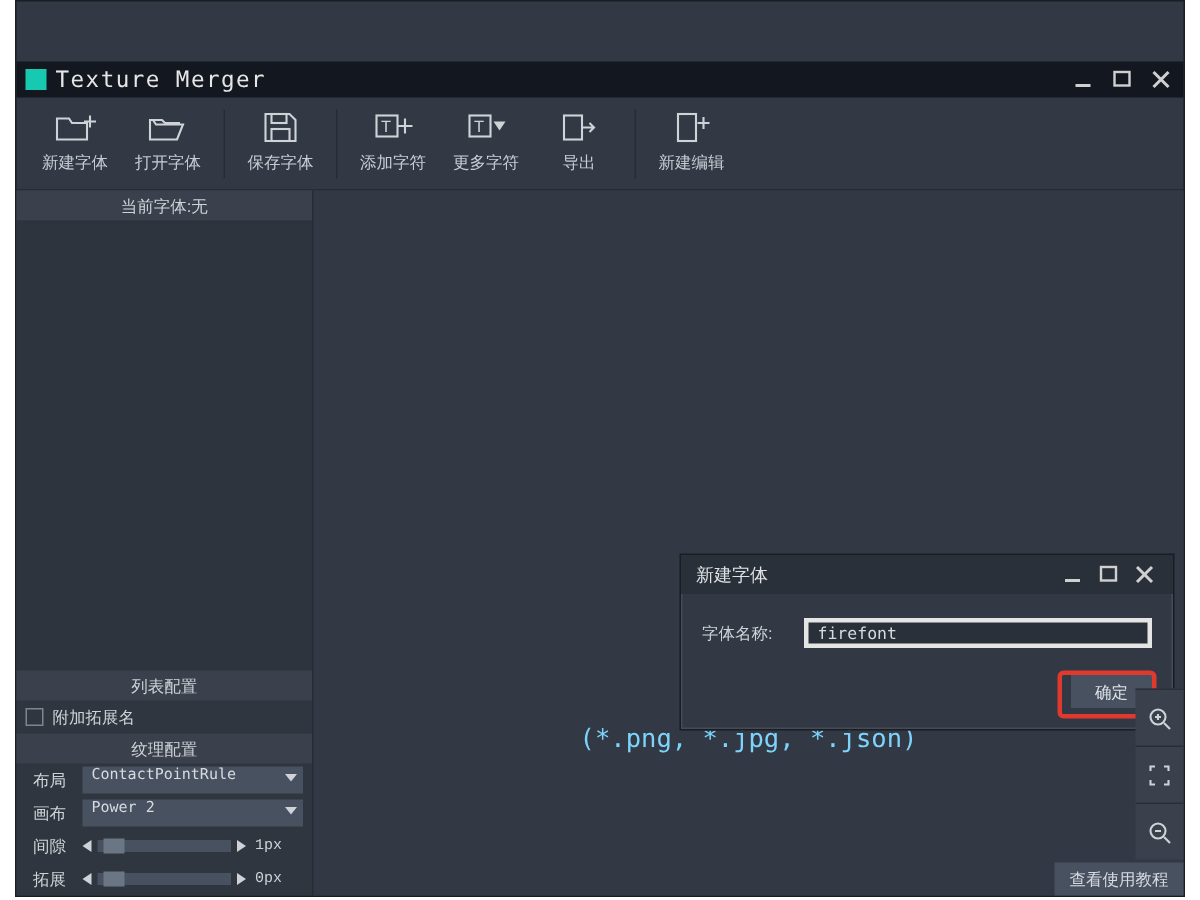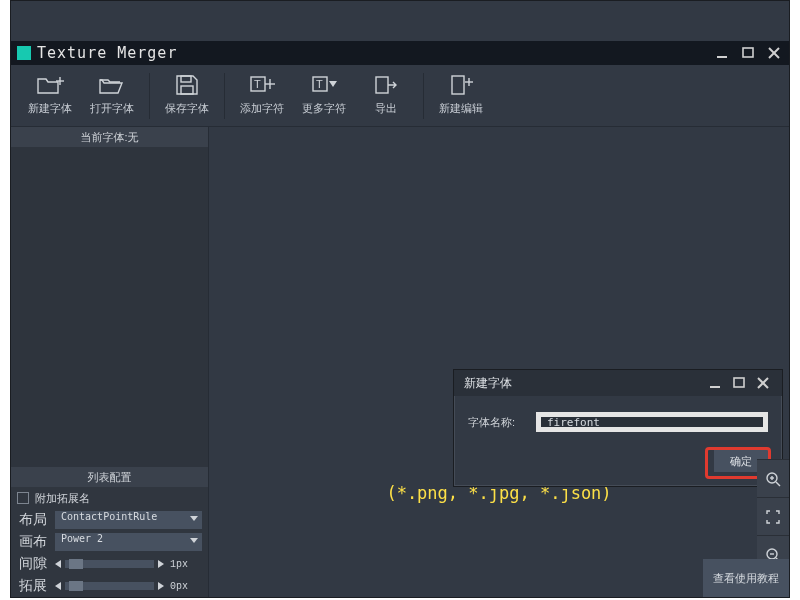--- a/index.html
+++ b/index.html
@@ -71,72 +71,72 @@
   .sel {
     width: 100%; height: 18px; background: #475160; border: none;
     padding: 0 16px 0 6px; font-size: 10px; color: #d7dbe0;
     font-family: monospace;
   }
   .sel-caret {
     position: absolute; right: 4px; top: 5px; width: 0; height: 0;
     border-left: 4px solid transparent; border-right: 4px solid transparent;
     border-top: 5px solid #cfd3d8;
   }
-  .lbl { width: 32px; font-size: 14px; text-align: center; }
+  .lbl { width: 32px; font-size: 11px; text-align: center; }
   .slider {
     flex: 1; display: flex; align-items: center; gap: 4px;
   }
   .arrow { width: 0; height: 0; cursor: pointer; }
   .arrow.left { border-top:4px solid transparent; border-bottom:4px solid transparent; border-right:6px solid #cfd3d8; }
   .arrow.right { border-top:4px solid transparent; border-bottom:4px solid transparent; border-left:6px solid #cfd3d8; }
   .track { flex:1; height: 8px; background: #475160; position: relative; }
   .thumb { position:absolute; left:4px; top:-1px; width:14px; height:10px; background:#6b7685; }
   .valtxt { width: 32px; font-size: 10px; font-family: Liberation Mono, monospace; text-align: left; }
 
   
   .canvas {
     flex: 1; position: relative; background: #323944;
   }
   .hint {
     position: absolute; left: 50%; top: 356px; transform: translateX(-50%);
-    color: #fde047; font-size: 17px; font-family: monospace; white-space: nowrap;
+    color: #7dd3fc; font-size: 17px; font-family: monospace; white-space: nowrap;
   }
 
   
   .rtools {
     position: absolute; right: 0; bottom: 24px; width: 32px;
     background: #3a414c; display: flex; flex-direction: column;
   }
   .rtool {
     width: 32px; height: 38px; display:flex; align-items:center; justify-content:center;
     border-top: 1px solid #2a2f37; cursor: pointer; color:#cfd3d8;
   }
   .rtool svg { width:16px; height:16px; stroke:#cfd3d8; fill:none; stroke-width:1.4; }
 
   .footerbtn {
-    position:absolute; right:0; bottom:0; height:38px; padding:0 10px;
+    position:absolute; right:0; bottom:0; height:22px; padding:0 10px;
     background:#475160; color:#d7dbe0; font-size:11px; display:flex; align-items:center;
     cursor:pointer;
   }
 
   
   .dialog {
     position: absolute; left: 244px; top: 242px; width: 330px;
     background: #323944; border: 1px solid #1a1d22; box-shadow: 0 0 0 1px #454c57 inset;
   }
   .dlg-title {
     height: 26px; background: #2a3039; display:flex; align-items:center;
     padding: 0 10px; font-size: 12px; color:#dfe2e6; justify-content: space-between;
   }
   .dlg-title .winbtns { display:flex; gap:6px; }
   .dlg-body { padding: 16px 14px 14px 14px; }
   .dlg-row { display:flex; align-items:center; gap: 10px; }
   .dlg-label { font-size: 11px; color:#cfd3d8; width: 58px; }
   .dlg-input {
-    flex:1; height: 20px; background:#2a3039; border:5px solid #e5e5e5;
+    flex:1; height: 20px; background:#2a3039; border:3px solid #e5e5e5;
     color:#d7dbe0; font-size:11px; font-family: monospace; padding: 0 6px;
   }
   .dlg-actions { display:flex; justify-content:flex-end; margin-top: 18px; }
   .dlg-btn {
     width: 54px; height: 22px; background:#475160; color:#dfe2e6;
     font-size:11px; display:flex; align-items:center; justify-content:center;
     cursor:pointer;
   }
   .highlight {
     position:absolute; border: 3px solid #e03a2f; border-radius: 4px;
@@ -261,20 +261,21 @@
     <div class="sidebar">
       <div class="sidehead">当前字体:无</div>
       <div class="sideblank"></div>
 
       <div class="panelTitle">列表配置</div>
       <div class="row">
         <span class="checkbox"></span>
         <span>附加拓展名</span>
       </div>
 
+      <div class="panelTitle">纹理配置</div>
 
       <div class="row">
         <span class="lbl">布局</span>
         <div class="selwrap">
           <div class="sel">ContactPointRule</div>
           <div class="sel-caret"></div>
         </div>
       </div>
 
       <div class="row">

